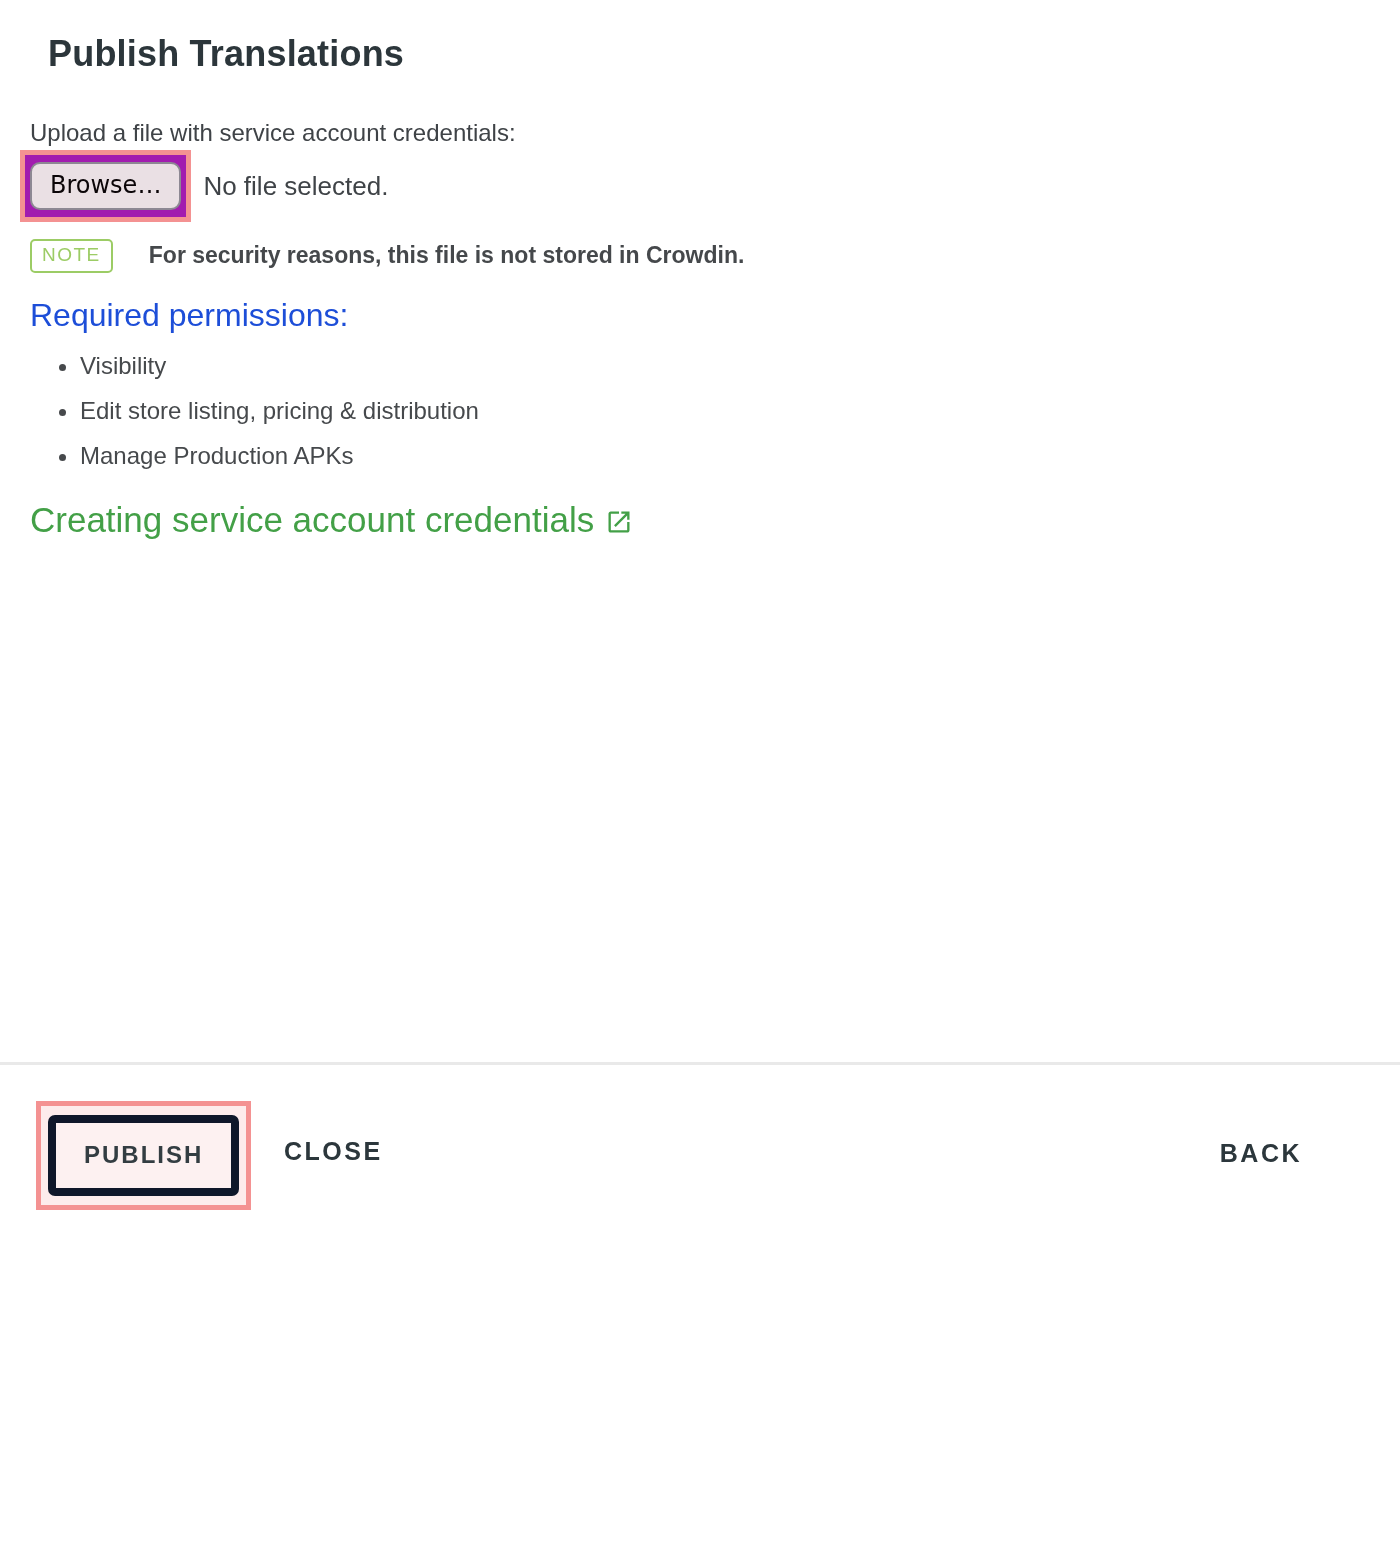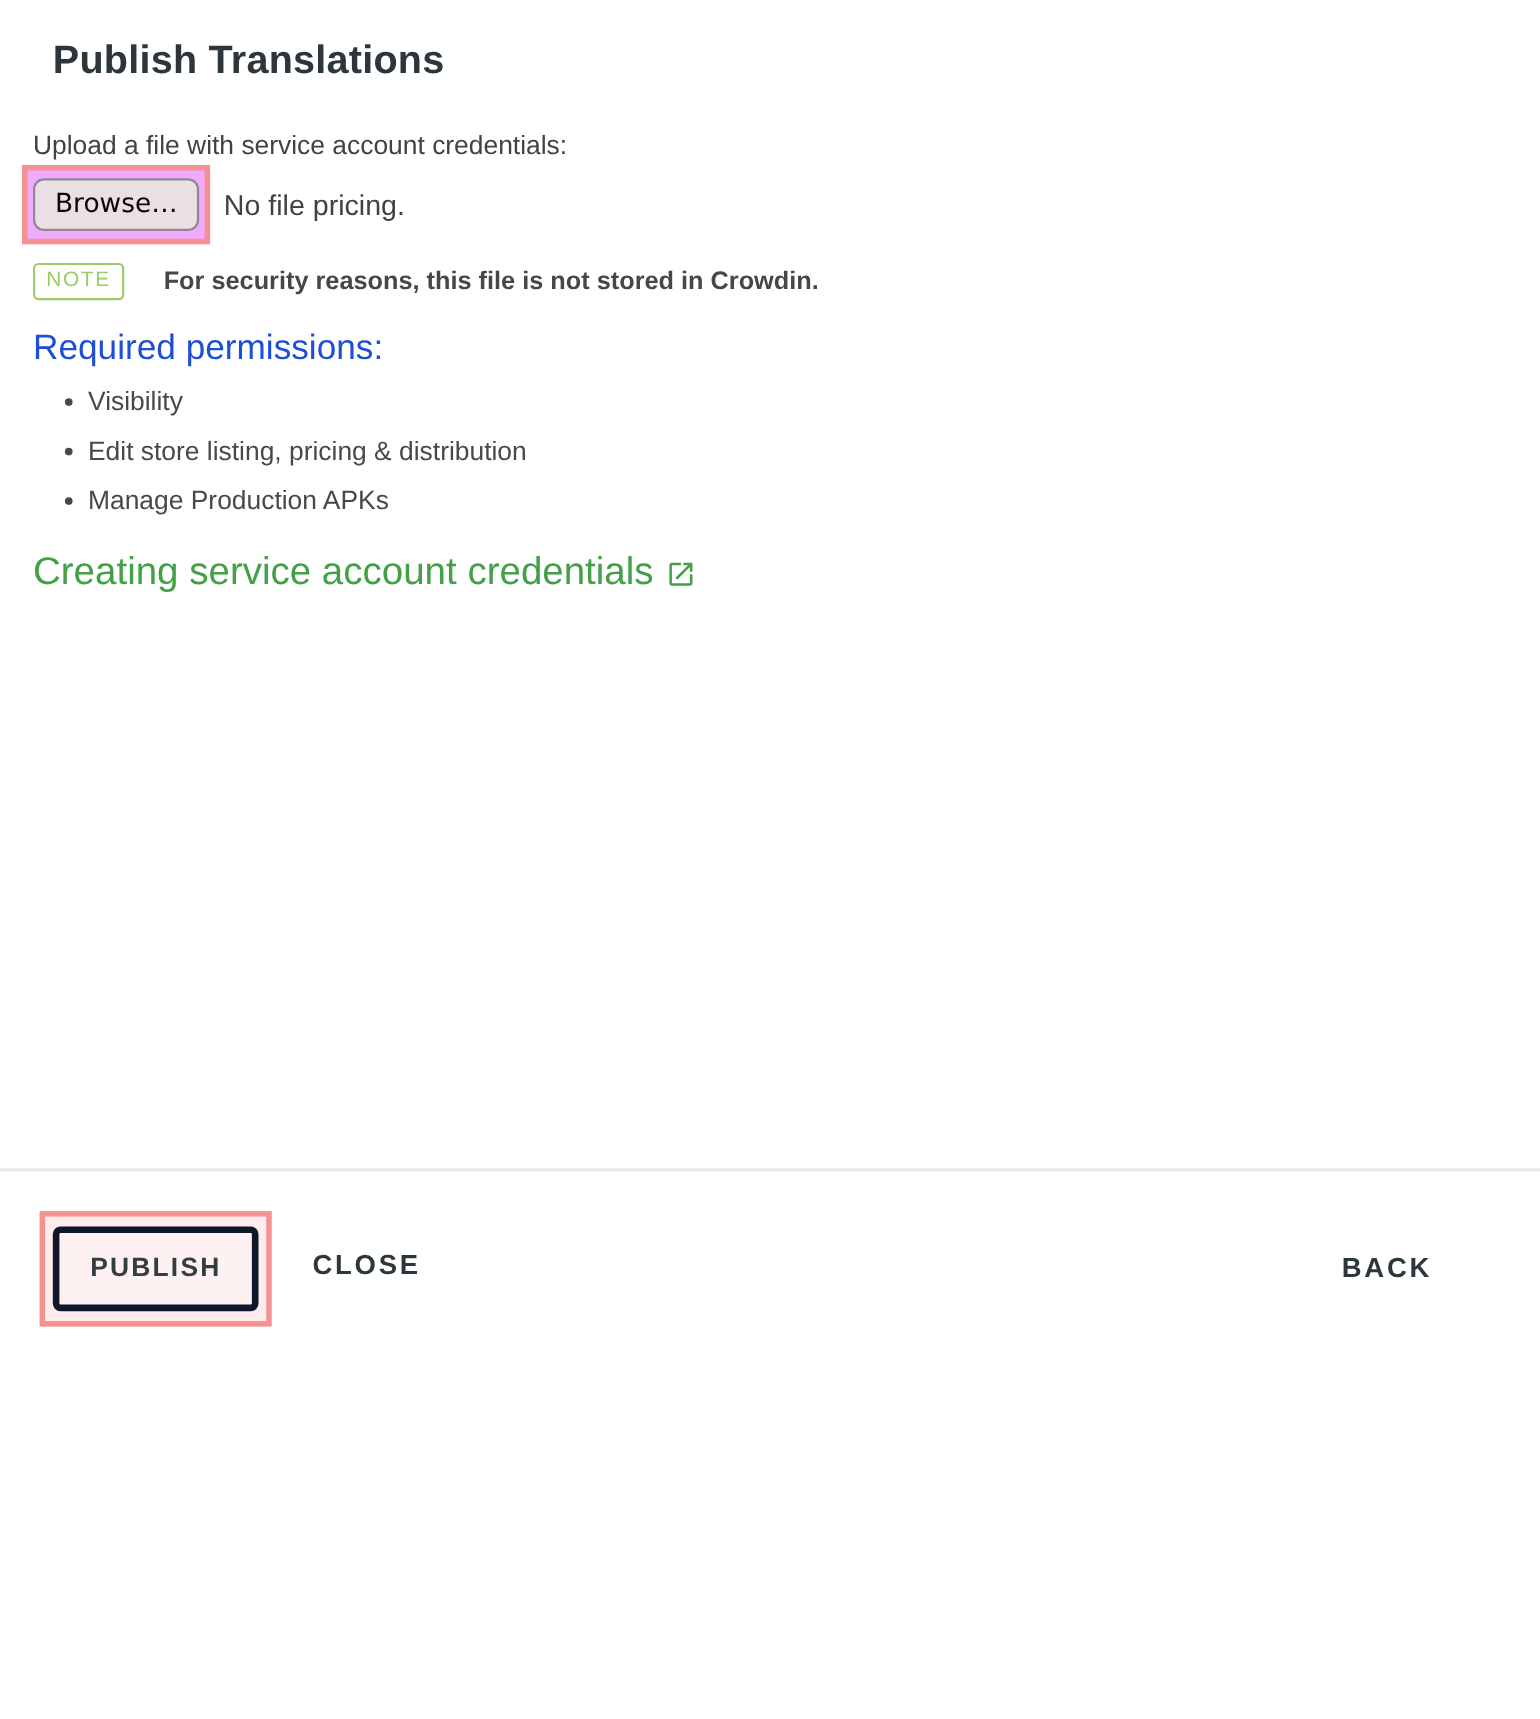--- a/index.html
+++ b/index.html
@@ -25,21 +25,21 @@
     font-size: 24px; color: #3f4347;
   }
 
   .file-row {
     position: absolute; left: 20px; top: 150px;
     display: flex; align-items: center;
   }
   .highlight {
     display: inline-block;
     border: 5px solid #f49292;
-    background: #f0abfc;
+    background: #a21caf;
   }
   .browse-highlight { padding: 7px 5px; }
   .browse-btn {
     font-family: "DejaVu Sans", sans-serif;
     font-size: 24px; color: #0b0508;
     background: #eae0e4;
     border: 2px solid #8d8893;
     border-radius: 10px;
     padding: 6px 18px 8px 18px;
     cursor: pointer;
@@ -105,21 +105,21 @@
     position: absolute; left: 36px; top: 36px;
     background: #fdecec;
     padding: 9px 7px;
   }
   .publish-btn {
     font-family: "Liberation Sans", sans-serif;
     font-size: 24px; font-weight: 600;
     letter-spacing: 2px;
     color: #333d42;
     background: #fdf1f1;
-    border: 6px solid #0f172a;
+    border: 8px solid #0f172a;
     border-radius: 7px;
     padding: 18px 28px 19px 28px;
     cursor: pointer;
   }
   .text-btn {
     position: absolute;
     background: none; border: none;
     font-family: "Liberation Sans", sans-serif;
     font-size: 25px; font-weight: 600;
     letter-spacing: 2.5px;
@@ -136,21 +136,21 @@
 <div class="page">
 
   <h1 class="dialog-title">Publish Translations</h1>
 
   <div class="upload-label">Upload a file with service account credentials:</div>
 
   <div class="file-row">
     <span class="highlight browse-highlight">
       <button class="browse-btn">Browse…</button>
     </span>
-    <span class="no-file-text">No file pricing.</span>
+    <span class="no-file-text">No file selected.</span>
   </div>
 
   <div class="note-row">
     <span class="note-badge">NOTE</span>
     <span class="note-text">For security reasons, this file is not stored in Crowdin.</span>
   </div>
 
   <div class="perm-label">Required permissions:</div>
 
   <ul class="perm-list">

